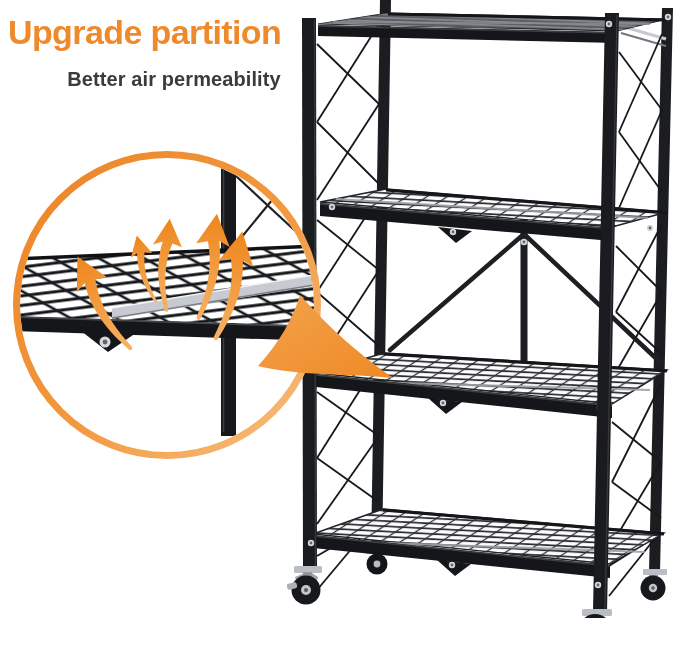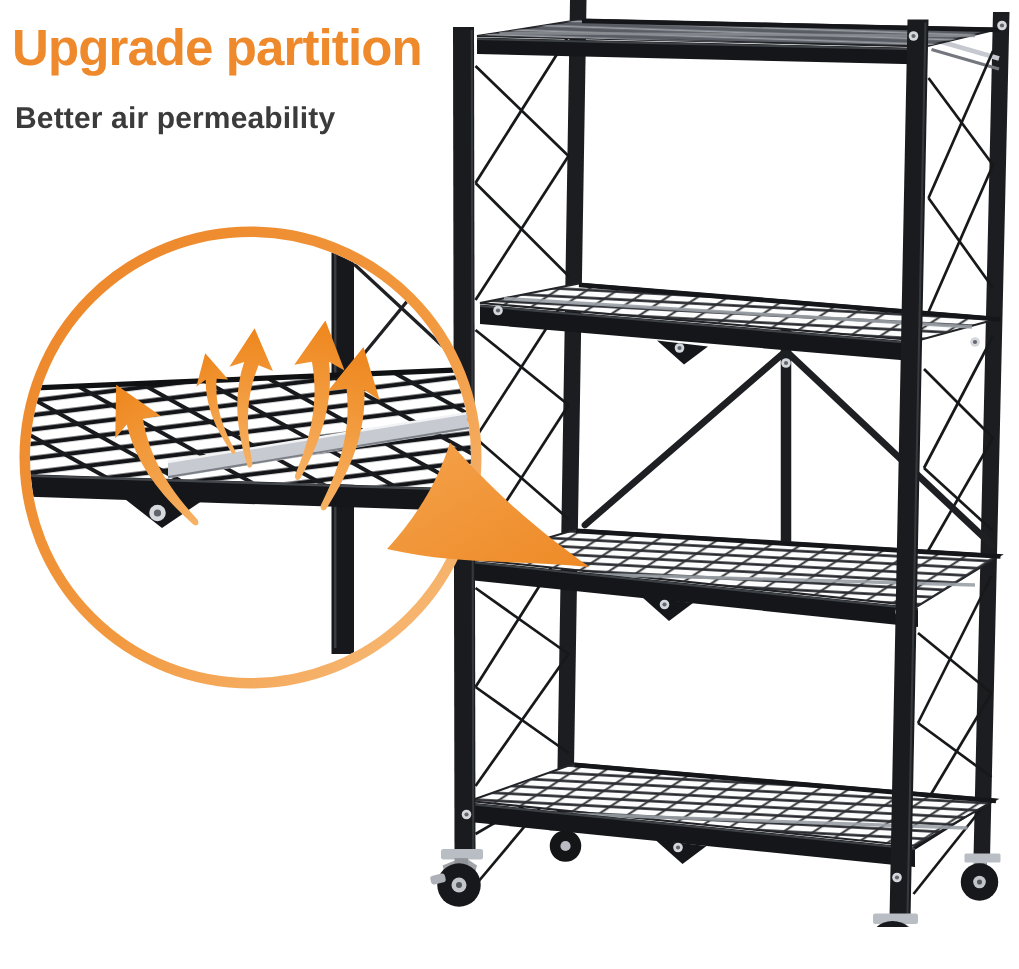--- a/index.html
+++ b/index.html
@@ -11,21 +11,21 @@
   .scene{position:absolute;left:0;top:0;}
   .copy{position:absolute;left:8px;top:14px;width:330px;pointer-events:none;}
   .headline{
     margin:0;font-size:34px;font-weight:700;letter-spacing:-0.6px;
     color:var(--accent,#EF8A2C);line-height:1.1;
   }
   .subheadline{
     margin:13px 0 0 2px;font-size:20px;font-weight:600;line-height:31px;
     color:var(--text-dark,#3B3B3B);letter-spacing:0.1px;
   }
-  .subheadline div{white-space:nowrap;}
+  .subheadline div{white-space:nowrap;text-align:center;}
 </style>
 </head>
 <body>
 
 <div class="stage">
 
   <svg class="scene" width="679" height="646" viewBox="0 0 679 646">
     <defs>
       <linearGradient id="rgrad" x1="0" y1="0" x2="1" y2="1">
         <stop offset="0" stop-color="#EC8426"></stop>

